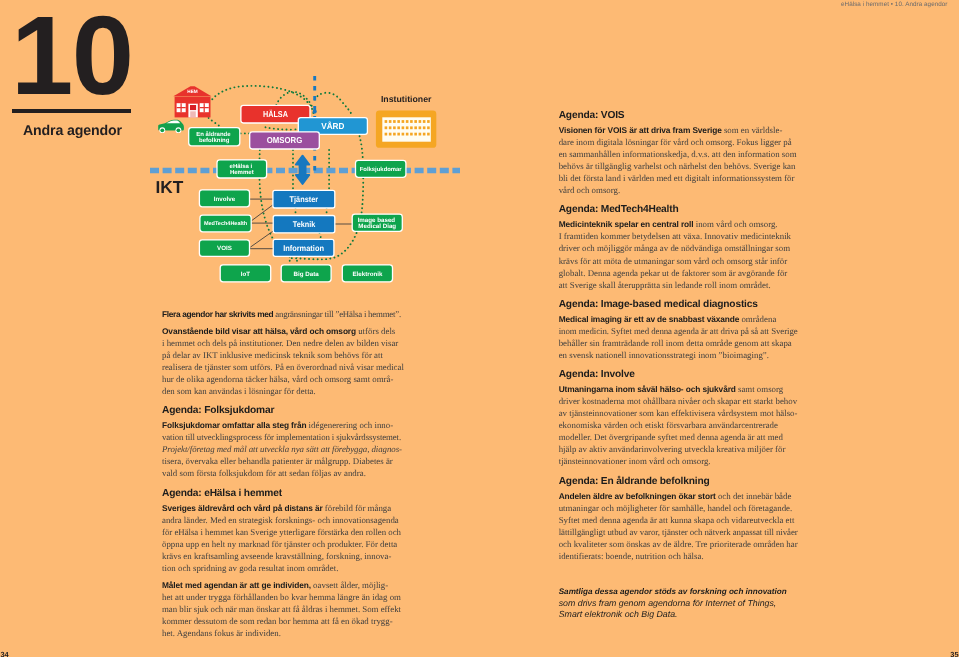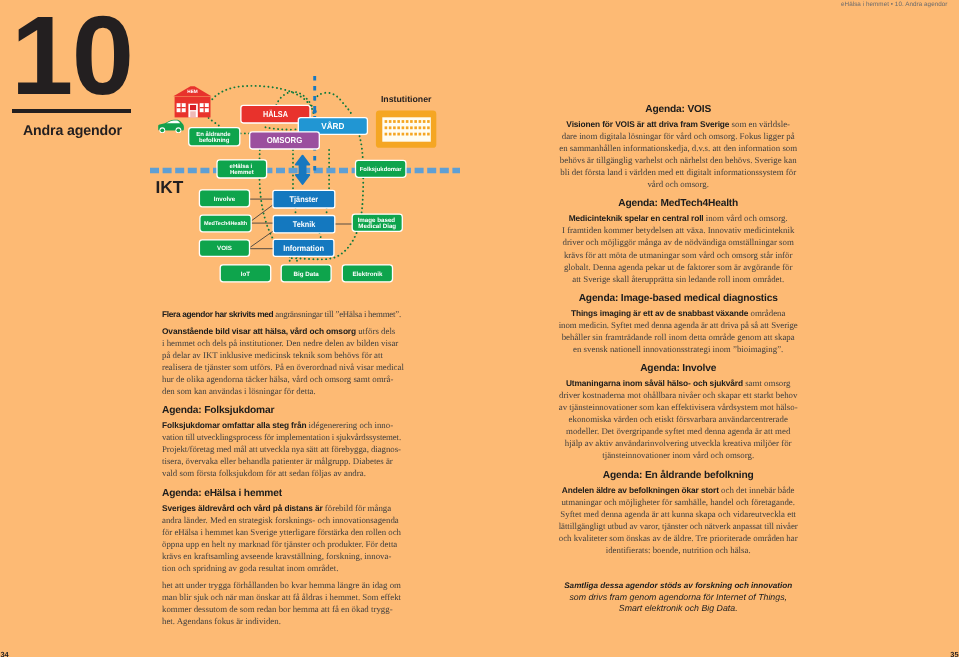--- a/index.html
+++ b/index.html
@@ -7,21 +7,21 @@
   body{width:959px;height:657px;background:#ffffff;font-family:"Liberation Sans",sans-serif;overflow:hidden;}
   .page{position:relative;width:959px;height:657px;background:#fdba74;}
   .running-head{position:absolute;top:0.6px;right:11.5px;font-size:6.3px;color:#6a6a6c;letter-spacing:.05px;}
   .chap-num{position:absolute;left:11px;top:0px;font-size:112px;font-weight:700;color:#231f20;line-height:1;letter-spacing:-1.5px;font-family:"Liberation Sans",sans-serif;}
   .chap-rule{position:absolute;left:12px;top:109.2px;width:119.3px;height:3.6px;background:#231f20;}
   .chap-title{position:absolute;left:22.9px;top:123px;font-size:14.2px;font-weight:700;color:#231f20;letter-spacing:-.15px;}
   .pg-left{position:absolute;left:0.5px;top:650px;font-size:7.4px;font-weight:700;color:#231f20;}
   .pg-right{position:absolute;right:0.5px;top:650px;font-size:7.4px;font-weight:700;color:#231f20;}
   .col{position:absolute;}
   .col-left{left:162px;top:307.5px;width:239px;}
-  .col-right{left:558.7px;top:101px;width:239px;text-align:center;}
+  .col-right{left:558.7px;top:107px;width:239px;}
   .ln{font-family:"Liberation Serif",serif;font-size:8.85px;line-height:12.02px;color:#3f3f3f;white-space:pre;}
   .ln b{font-family:"Liberation Sans",sans-serif;font-weight:700;font-size:8.35px;color:#1c1c1c;letter-spacing:-.12px;}
   .para{margin:0 0 5.4px 0;}
   .para:last-child{margin-bottom:0;}
   h3.agenda{margin:0 0 1.5px 0;padding-top:2.9px;font-family:"Liberation Sans",sans-serif;font-weight:700;font-size:10.2px;line-height:12.6px;color:#1c1c1c;letter-spacing:-.18px;}
   .closing{margin-top:24px;}
   .closing .ln{font-family:"Liberation Sans",sans-serif;font-style:italic;font-size:8.8px;line-height:11.7px;color:#1c1c1c;}
   .closing .ln b{font-family:"Liberation Sans",sans-serif;font-style:italic;font-weight:700;font-size:8.15px;letter-spacing:0;}
   .diagram{position:absolute;left:0;top:0;width:959px;height:657px;pointer-events:none;}
   .diagram text{paint-order:stroke;}
@@ -215,34 +215,35 @@
         <div class="ln"><span>i hemmet och dels på institutioner. Den nedre delen av bilden visar</span></div>
         <div class="ln"><span>på delar av IKT inklusive medicinsk teknik som behövs för att</span></div>
         <div class="ln"><span>realisera de tjänster som utförs. På en överordnad nivå visar medical</span></div>
         <div class="ln"><span>hur de olika agendorna täcker hälsa, vård och omsorg samt områ-</span></div>
         <div class="ln"><span>den som kan användas i lösningar för detta.</span></div>
       </div>
       <h3 class="agenda">Agenda: Folksjukdomar</h3>
       <div class="para">
         <div class="ln"><b>Folksjukdomar omfattar alla steg från</b><span> idégenerering och inno-</span></div>
         <div class="ln"><span style="letter-spacing: -0.126px;">vation till utvecklingsprocess för implementation i sjukvårdssystemet.</span></div>
-        <div class="ln"><span style="letter-spacing: -0.053px;">Projekt/företag med mål att utveckla nya sätt att förebygga, diagnos-</span></div>
+        <div class="ln"><span style="letter-spacing: -0.053px; font-style: italic;">Projekt/företag med mål att utveckla nya sätt att förebygga, diagnos-</span></div>
         <div class="ln"><span>tisera, övervaka eller behandla patienter är målgrupp. Diabetes är</span></div>
         <div class="ln"><span>vald som första folksjukdom för att sedan följas av andra.</span></div>
       </div>
       <h3 class="agenda">Agenda: eHälsa i hemmet</h3>
       <div class="para">
         <div class="ln"><b>Sveriges äldrevård och vård på distans är</b><span> förebild för många</span></div>
         <div class="ln"><span>andra länder. Med en strategisk forsknings- och innovationsagenda</span></div>
         <div class="ln"><span style="letter-spacing: -0.032px;">för eHälsa i hemmet kan Sverige ytterligare förstärka den rollen och</span></div>
         <div class="ln"><span>öppna upp en helt ny marknad för tjänster och produkter. För detta</span></div>
         <div class="ln"><span>krävs en kraftsamling avseende kravställning, forskning, innova-</span></div>
         <div class="ln"><span>tion och spridning av goda resultat inom området.</span></div>
       </div>
       <div class="para">
+        <div class="ln"><b>Målet med agendan är att ge individen,</b><span> oavsett ålder, möjlig-</span></div>
         <div class="ln"><span>het att under trygga förhållanden bo kvar hemma längre än idag om</span></div>
         <div class="ln"><span style="letter-spacing: -0.023px;">man blir sjuk och när man önskar att få åldras i hemmet. Som effekt</span></div>
         <div class="ln"><span>kommer dessutom de som redan bor hemma att få en ökad trygg-</span></div>
         <div class="ln"><span>het. Agendans fokus är individen.</span></div>
       </div>
     </div>
   <div class="col col-right">
       <h3 class="agenda">Agenda: VOIS</h3>
       <div class="para">
         <div class="ln"><b>Visionen för VOIS är att driva fram Sverige</b><span> som en världsle-</span></div>
@@ -256,21 +257,21 @@
       <div class="para">
         <div class="ln"><b>Medicinteknik spelar en central roll</b><span> inom vård och omsorg.</span></div>
         <div class="ln"><span>I framtiden kommer betydelsen att växa. Innovativ medicinteknik</span></div>
         <div class="ln"><span>driver och möjliggör många av de nödvändiga omställningar som</span></div>
         <div class="ln"><span>krävs för att möta de utmaningar som vård och omsorg står inför</span></div>
         <div class="ln"><span>globalt. Denna agenda pekar ut de faktorer som är avgörande för</span></div>
         <div class="ln"><span>att Sverige skall återupprätta sin ledande roll inom området.</span></div>
       </div>
       <h3 class="agenda">Agenda: Image-based medical diagnostics</h3>
       <div class="para">
-        <div class="ln"><b>Things imaging är ett av de snabbast växande</b><span> områdena</span></div>
+        <div class="ln"><b>Medical imaging är ett av de snabbast växande</b><span> områdena</span></div>
         <div class="ln"><span style="letter-spacing: -0.064px;">inom medicin. Syftet med denna agenda är att driva på så att Sverige</span></div>
         <div class="ln"><span>behåller sin framträdande roll inom detta område genom att skapa</span></div>
         <div class="ln"><span>en svensk nationell innovationsstrategi inom ”bioimaging”.</span></div>
       </div>
       <h3 class="agenda">Agenda: Involve</h3>
       <div class="para">
         <div class="ln"><b>Utmaningarna inom såväl hälso- och sjukvård</b><span> samt omsorg</span></div>
         <div class="ln"><span>driver kostnaderna mot ohållbara nivåer och skapar ett starkt behov</span></div>
         <div class="ln"><span>av tjänsteinnovationer som kan effektivisera vårdsystem mot hälso-</span></div>
         <div class="ln"><span>ekonomiska värden och etiskt försvarbara användarcentrerade</span></div>

